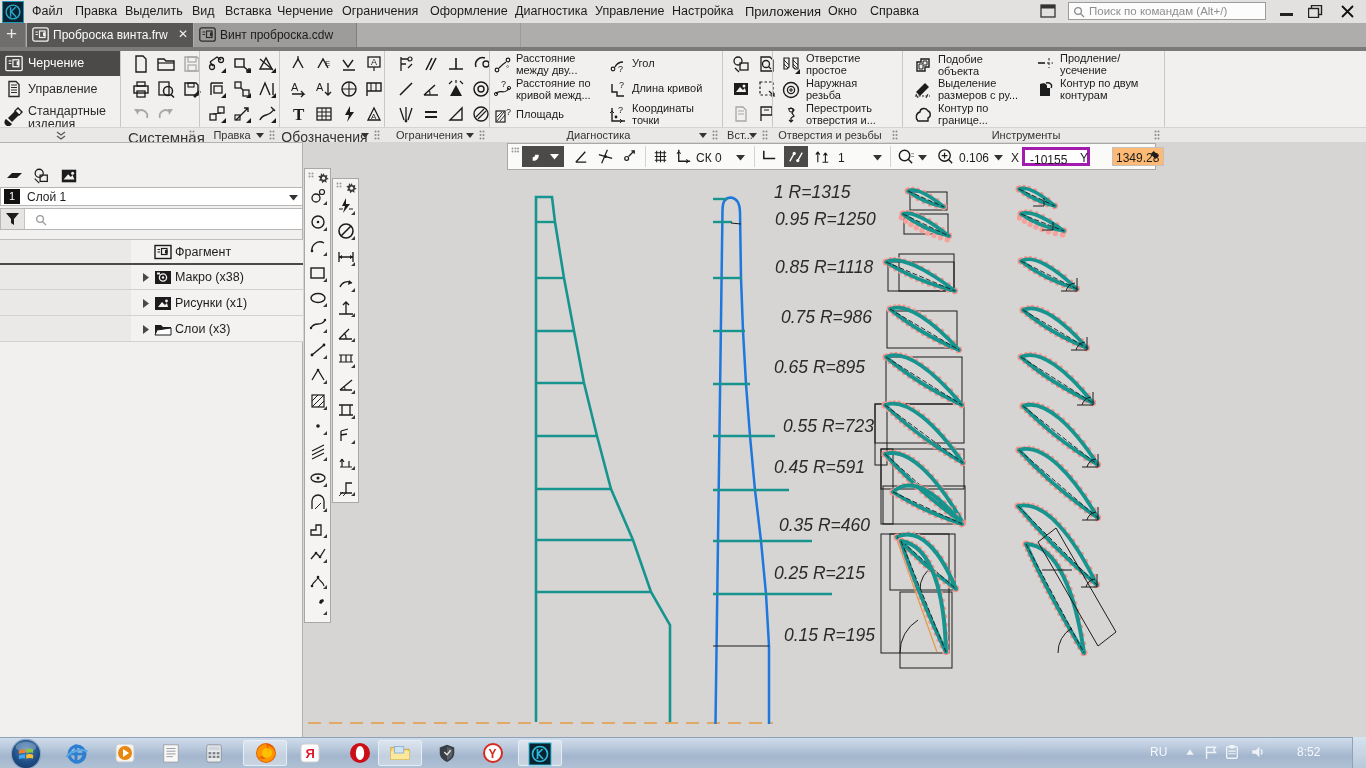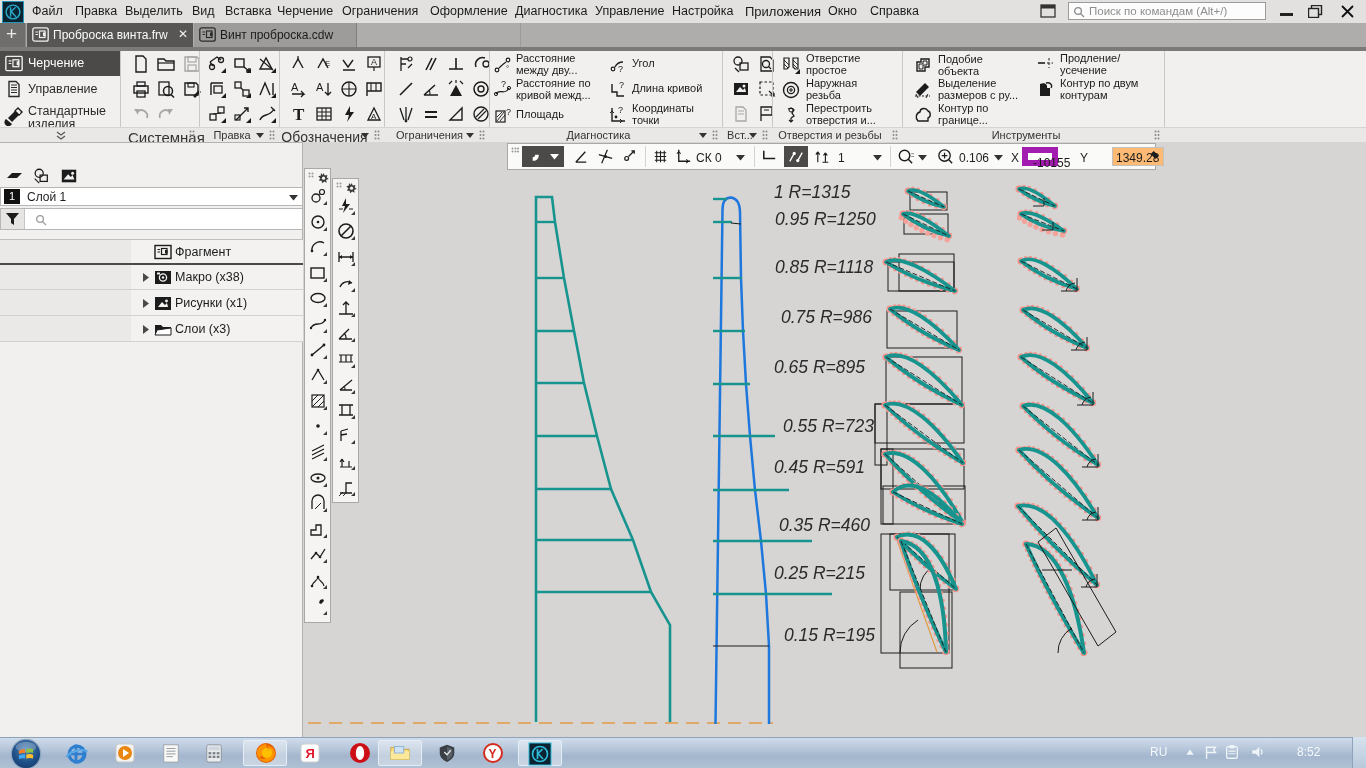--- a/index.html
+++ b/index.html
@@ -1336,21 +1336,21 @@
 <svg class="abs" style="left:428px;top:3px" width="19" height="19" viewBox="0 0 20 20">
       <circle cx="9" cy="9" r="6" stroke="#1c1c1c" fill="none" stroke-width="1.4"></circle>
       <path d="M9,6 L9,12 M6,9 L12,9" stroke="#1c1c1c" fill="none" stroke-width="1.3"></path>
       <line x1="13.5" y1="13.5" x2="17" y2="17" stroke="#1c1c1c" stroke-width="1.5"></line>
     </svg>
 <span class="abs" style="left:451px;top:7px;font-size:12px;color:#1c1c1c">0.106</span>
 <svg class="abs" style="left:486px;top:11px" width="9" height="6" viewBox="0 0 9 6">
       <path d="M0,0 L9,0 L4.5,5.5 Z" fill="#333"></path>
     </svg>
 <span class="abs" style="left:503px;top:7px;font-size:12px;color:#1c1c1c">X</span>
-<div class="abs" style="left:514px;top:3px;width:36px;height:19px;background:#fff;border:6px solid #a21caf">
+<div class="abs" style="left:514px;top:3px;width:68px;height:19px;background:#fff;border:3px solid #a21caf">
       <span class="abs" style="left:5px;top:3px;font-size:12px;color:#1c1c1c">-10155</span>
     </div>
 <span class="abs" style="left:572px;top:7px;font-size:12px;color:#1c1c1c">Y</span>
 <div class="abs" style="left:604px;top:3px;width:52px;height:19px;background:#fdba74;border:1px solid #c2c1c0">
       <span class="abs" style="left:3px;top:3px;font-size:12px;color:#1c1c1c">1349.28</span>
     </div>
 <svg class="abs" style="left:637px;top:4px" width="16" height="17" viewBox="0 0 20 20">
       <path d="M3,17 L10,10 M10,10 L13,13 L17,9 L11,3 L7,7 Z" fill="#1c1c1c"></path>
     </svg>
 </div>

